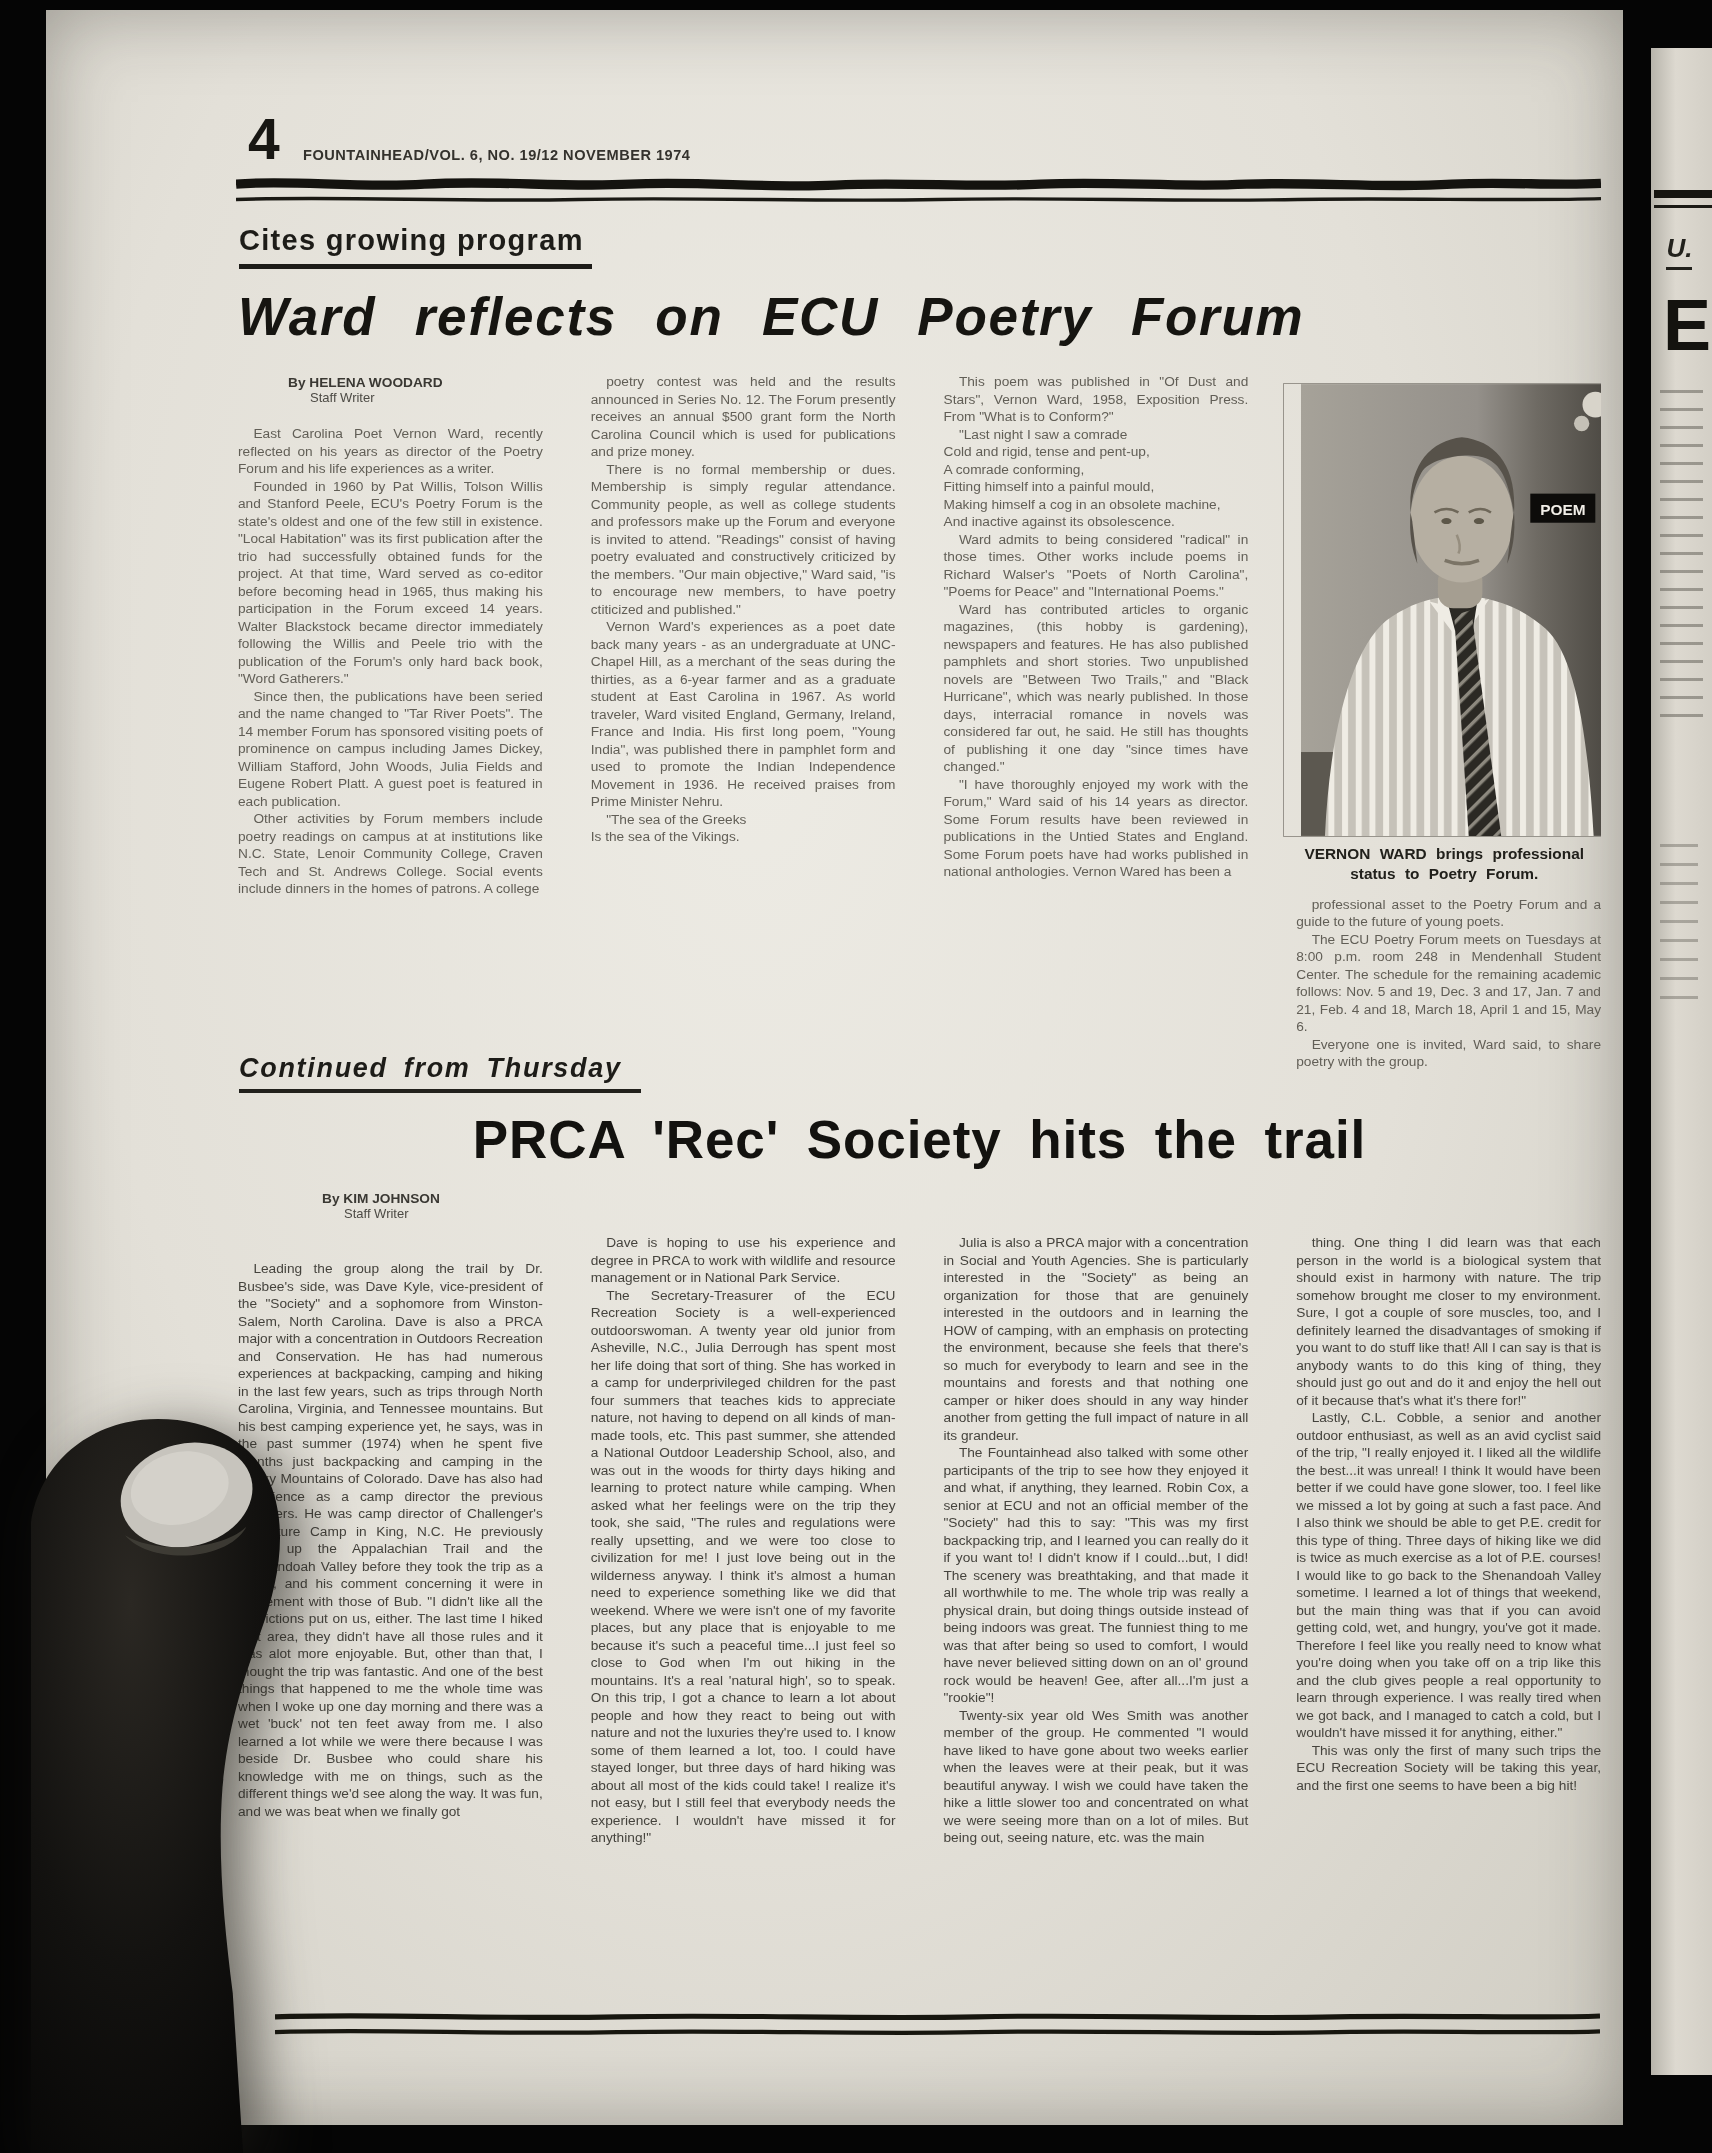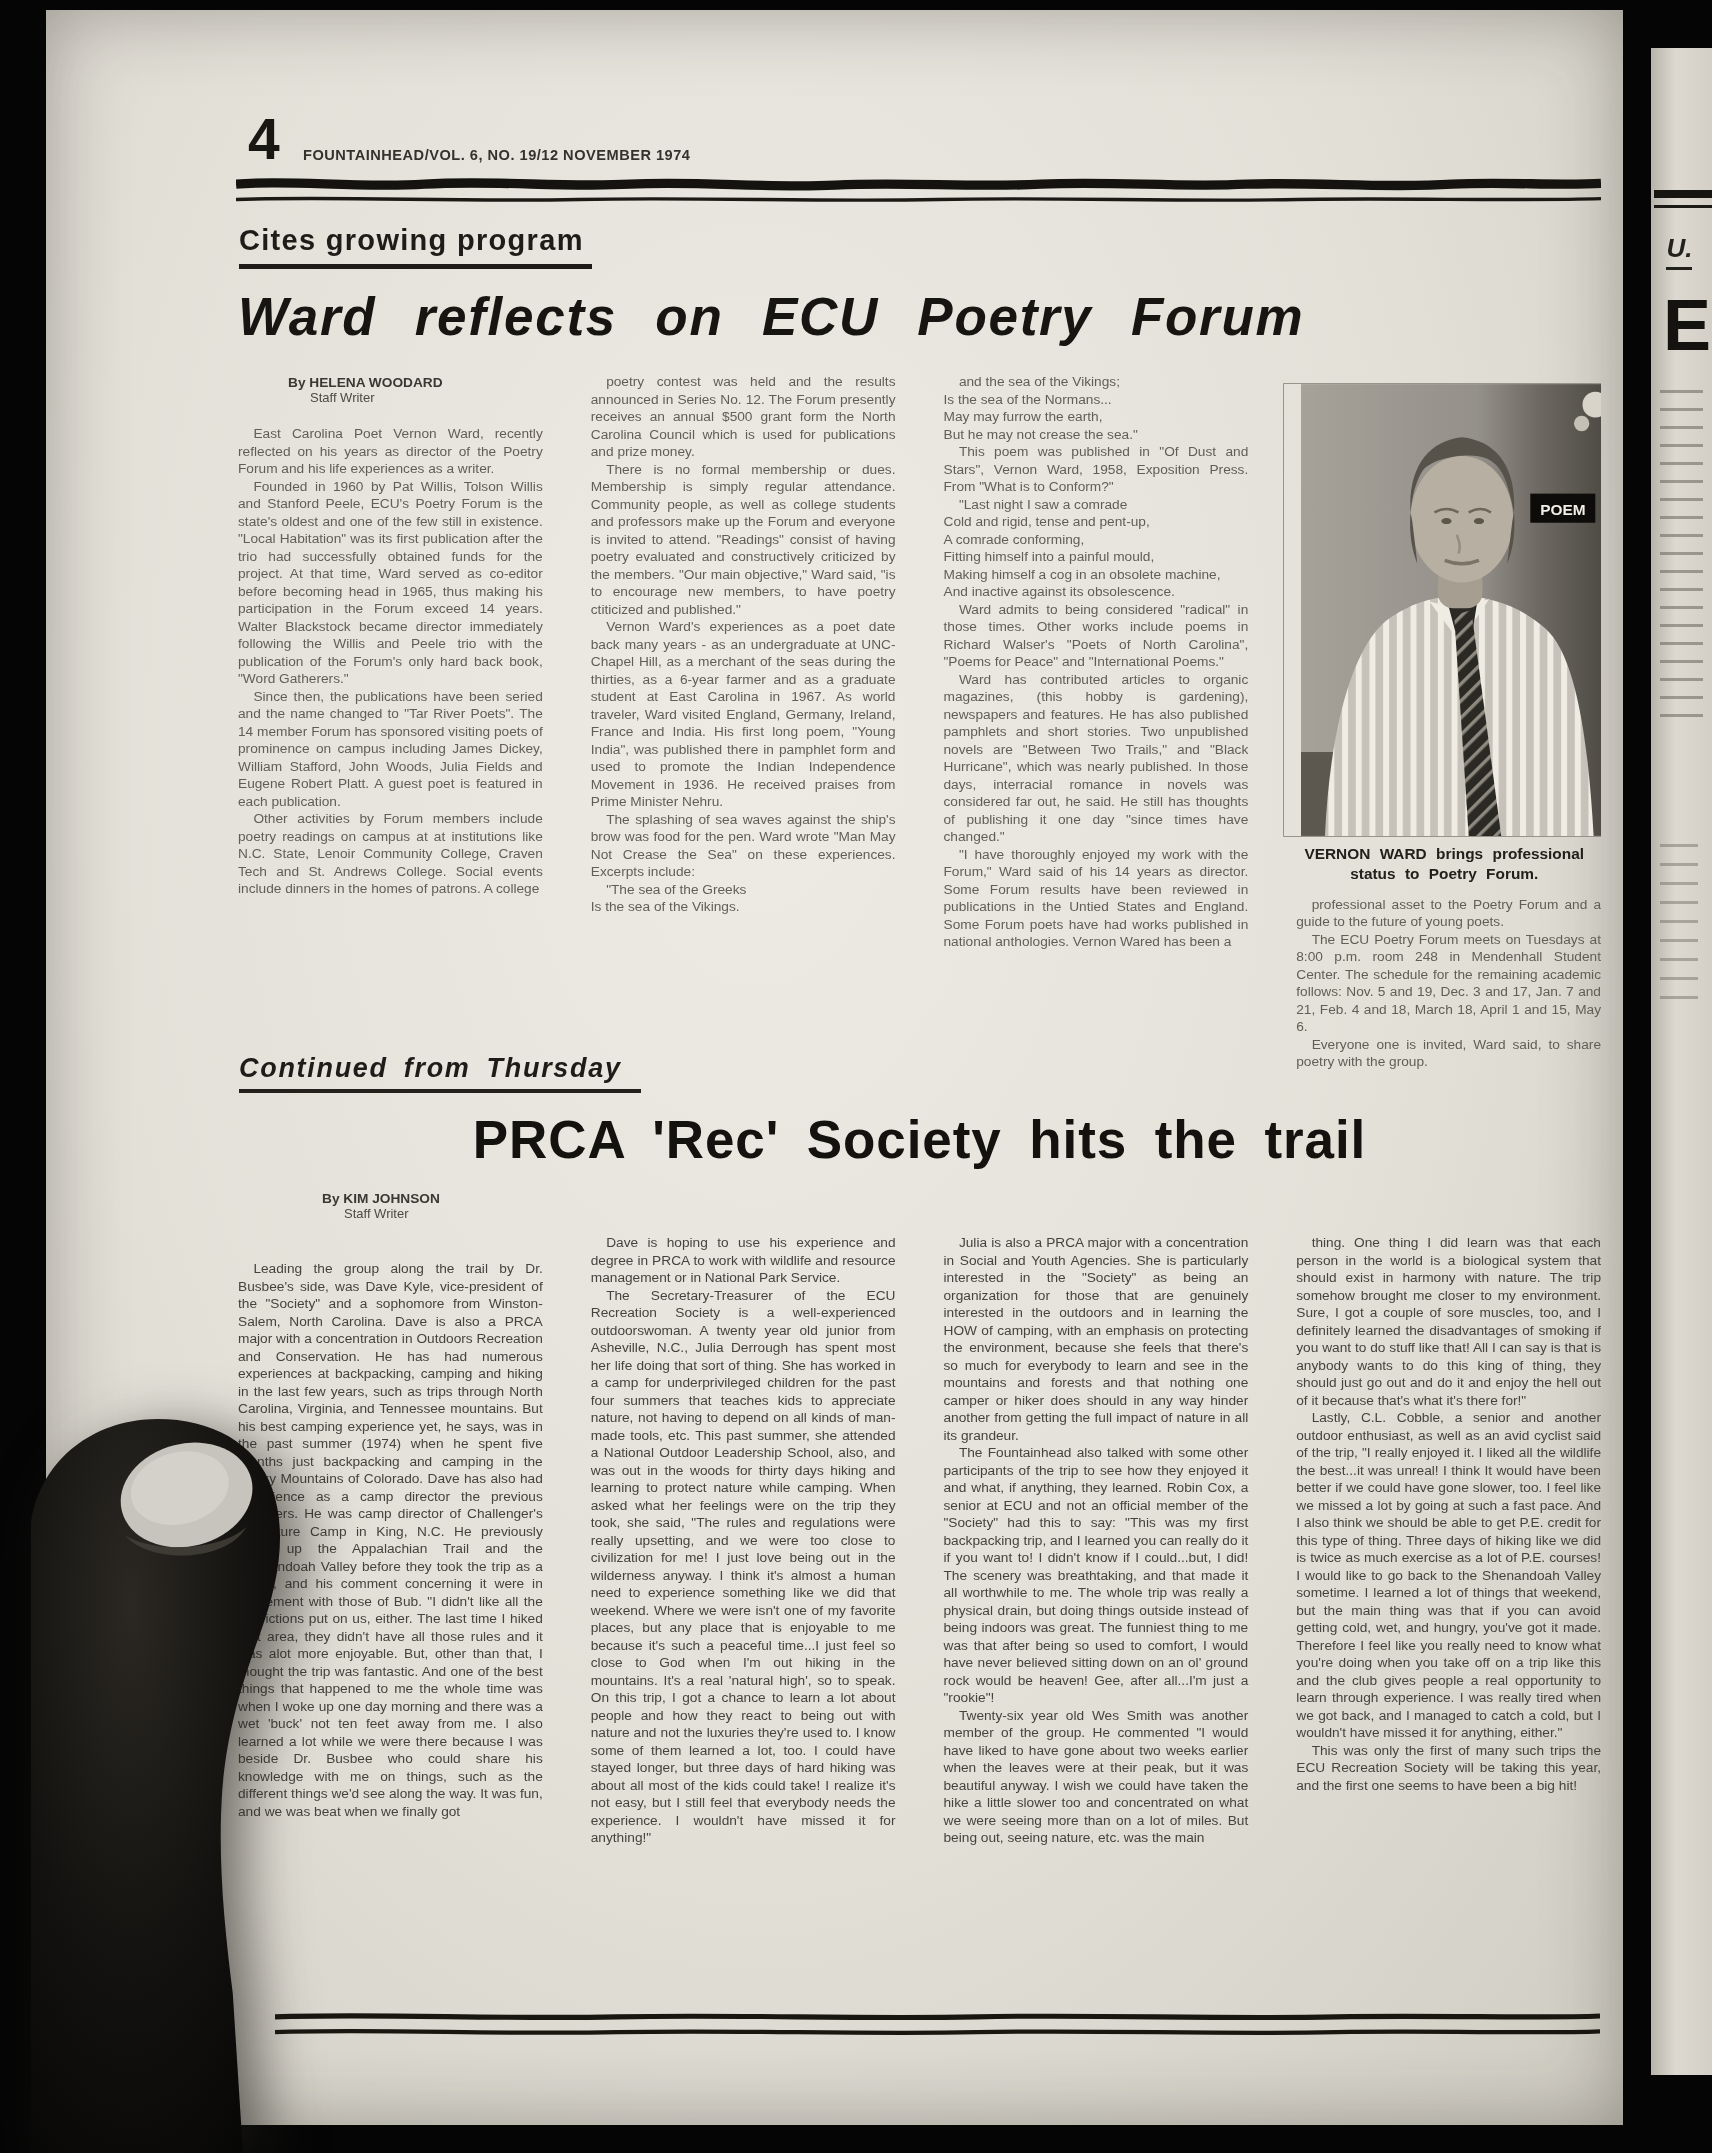--- a/index.html
+++ b/index.html
@@ -88,31 +88,26 @@
           <p class="para">Founded in 1960 by Pat Willis, Tolson Willis and Stanford Peele, ECU's Poetry Forum is the state's oldest and one of the few still in existence. "Local Habitation" was its first publication after the trio had successfully obtained funds for the project. At that time, Ward served as co-editor before becoming head in 1965, thus making his participation in the Forum exceed 14 years. Walter Blackstock became director immediately following the Willis and Peele trio with the publication of the Forum's only hard back book, "Word Gatherers."</p>
           <p class="para">Since then, the publications have been seried and the name changed to "Tar River Poets". The 14 member Forum has sponsored visiting poets of prominence on campus including James Dickey, William Stafford, John Woods, Julia Fields and Eugene Robert Platt. A guest poet is featured in each publication.</p>
           <p class="para">Other activities by Forum members include poetry readings on campus at at institutions like N.C. State, Lenoir Community College, Craven Tech and St. Andrews College. Social events include dinners in the homes of patrons. A college</p>
         </div>
     </div>
     <div class="col">
       <div>
           <p class="para">poetry contest was held and the results announced in Series No. 12. The Forum presently receives an annual $500 grant form the North Carolina Council which is used for publications and prize money.</p>
           <p class="para">There is no formal membership or dues. Membership is simply regular attendance. Community people, as well as college students and professors make up the Forum and everyone is invited to attend. "Readings" consist of having poetry evaluated and constructively criticized by the members. "Our main objective," Ward said, "is to encourage new members, to have poetry ctiticized and published."</p>
           <p class="para">Vernon Ward's experiences as a poet date back many years - as an undergraduate at UNC-Chapel Hill, as a merchant of the seas during the thirties, as a 6-year farmer and as a graduate student at East Carolina in 1967. As world traveler, Ward visited England, Germany, Ireland, France and India. His first long poem, "Young India", was published there in pamphlet form and used to promote the Indian Independence Movement in 1936. He received praises from Prime Minister Nehru.</p>
-          <p class="para">The splashing of sea waves against the ship's brow was food for the pen. Ward wrote "Man May Not Crease the Sea" on these experiences. Excerpts include:</p>
           <p class="para">"The sea of the Greeks
 Is the sea of the Vikings.</p>
         </div>
     </div>
     <div class="col">
       <div>
-          <p class="para">and the sea of the Vikings;
-Is the sea of the Normans...
-May may furrow the earth,
-But he may not crease the sea."</p>
           <p class="para">This poem was published in "Of Dust and Stars", Vernon Ward, 1958, Exposition Press. From "What is to Conform?"</p>
           <p class="para">"Last night I saw a comrade
 Cold and rigid, tense and pent-up,
 A comrade conforming,
 Fitting himself into a painful mould,
 Making himself a cog in an obsolete machine,
 And inactive against its obsolescence.</p>
           <p class="para">Ward admits to being considered "radical" in those times. Other works include poems in Richard Walser's "Poets of North Carolina", "Poems for Peace" and "International Poems."</p>
           <p class="para">Ward has contributed articles to organic magazines, (this hobby is gardening), newspapers and features. He has also published pamphlets and short stories. Two unpublished novels are "Between Two Trails," and "Black Hurricane", which was nearly published. In those days, interracial romance in novels was considered far out, he said. He still has thoughts of publishing it one day "since times have changed."</p>
           <p class="para">"I have thoroughly enjoyed my work with the Forum," Ward said of his 14 years as director. Some Forum results have been reviewed in publications in the Untied States and England. Some Forum poets have had works published in national anthologies. Vernon Wared has been a</p>

